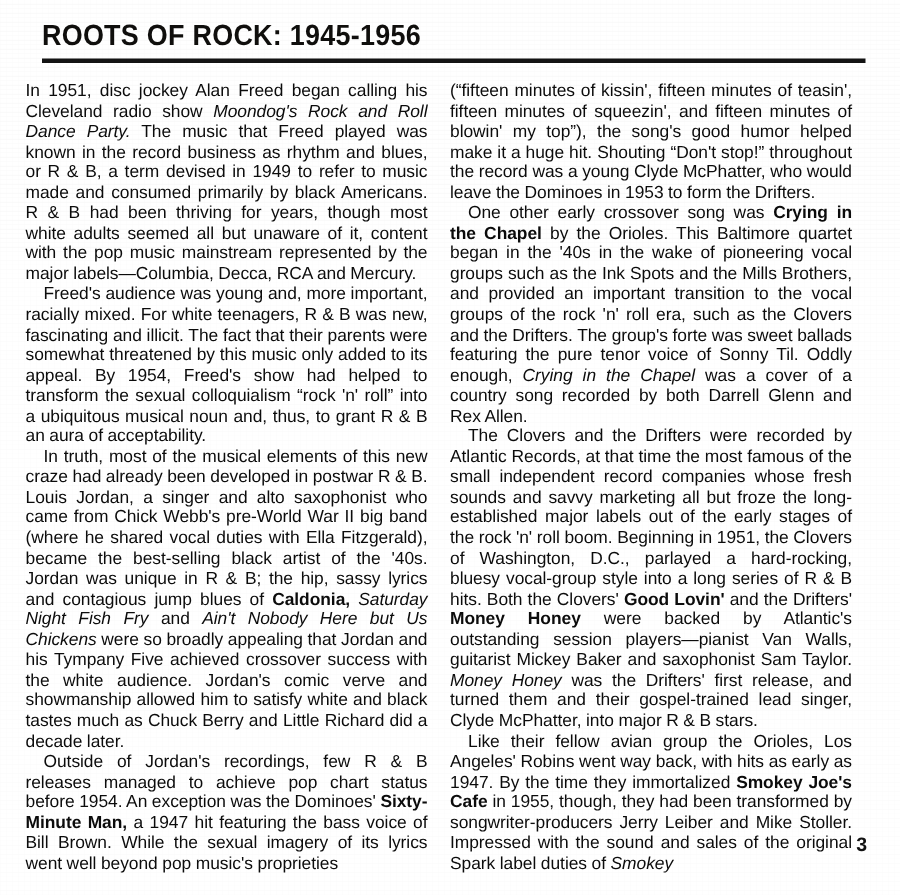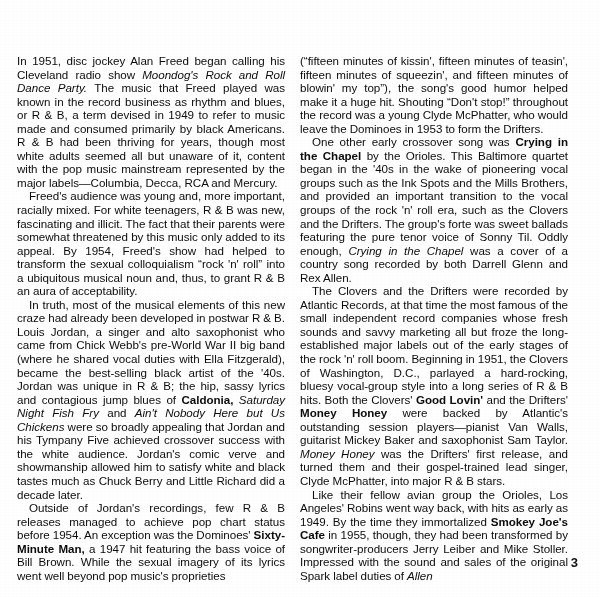--- a/index.html
+++ b/index.html
@@ -102,32 +102,36 @@
     background-image:
       repeating-linear-gradient(0deg, rgba(0,0,0,0.5) 0px, rgba(0,0,0,0) 1px, rgba(0,0,0,0) 3px),
       repeating-linear-gradient(90deg, rgba(0,0,0,0.35) 0px, rgba(0,0,0,0) 1px, rgba(0,0,0,0) 4px);
   }
 </style>
 </head>
 <body>
 
 <div class="page">
 
+  <div class="header">
+    <h1 class="page-title">ROOTS OF ROCK: 1945-1956</h1>
+    <div class="title-rule"></div>
+  </div>
 
   <div class="columns">
     <div class="col">
         <p class="para"><span>In 1951, disc jockey Alan Freed began calling his Cleveland radio show </span><i>Moondog's Rock and Roll Dance Party.</i><span> The music that Freed played was known in the record business as rhythm and blues, or R &amp; B, a term devised in 1949 to refer to music made and consumed primarily by black Americans. R &amp; B had been thriving for years, though most white adults seemed all but unaware of it, content with the pop music mainstream represented by the major labels—Columbia, Decca, RCA and Mercury.</span></p>
         <p class="para"><span>Freed's audience was young and, more important, racially mixed. For white teenagers, R &amp; B was new, fascinating and illicit. The fact that their parents were somewhat threatened by this music only added to its appeal. By 1954, Freed's show had helped to transform the sexual colloquialism “rock 'n' roll” into a ubiquitous musical noun and, thus, to grant R &amp; B an aura of acceptability.</span></p>
         <p class="para"><span>In truth, most of the musical elements of this new craze had already been developed in postwar R &amp; B. Louis Jordan, a singer and alto saxophonist who came from Chick Webb's pre-World War II big band (where he shared vocal duties with Ella Fitzgerald), became the best-selling black artist of the '40s. Jordan was unique in R &amp; B; the hip, sassy lyrics and contagious jump blues of </span><b>Caldonia,</b><span> </span><i>Saturday Night Fish Fry</i><span> and </span><i>Ain't Nobody Here but Us Chickens</i><span> were so broadly appealing that Jordan and his Tympany Five achieved crossover success with the white audience. Jordan's comic verve and showmanship allowed him to satisfy white and black tastes much as Chuck Berry and Little Richard did a decade later.</span></p>
         <p class="para"><span>Outside of Jordan's recordings, few R &amp; B releases managed to achieve pop chart status before 1954. An exception was the Dominoes' </span><b>Sixty-Minute Man,</b><span> a 1947 hit featuring the bass voice of Bill Brown. While the sexual imagery of its lyrics went well beyond pop music's proprieties</span></p>
       </div>
     <div class="col">
         <p class="para"><span>(“fifteen minutes of kissin', fifteen minutes of teasin', fifteen minutes of squeezin', and fifteen minutes of blowin' my top”), the song's good humor helped make it a huge hit. Shouting “Don't stop!” throughout the record was a young Clyde McPhatter, who would leave the Dominoes in 1953 to form the Drifters.</span></p>
         <p class="para"><span>One other early crossover song was </span><b>Crying in the Chapel</b><span> by the Orioles. This Baltimore quartet began in the '40s in the wake of pioneering vocal groups such as the Ink Spots and the Mills Brothers, and provided an important transition to the vocal groups of the rock 'n' roll era, such as the Clovers and the Drifters. The group's forte was sweet ballads featuring the pure tenor voice of Sonny Til. Oddly enough, </span><i>Crying in the Chapel</i><span> was a cover of a country song recorded by both Darrell Glenn and Rex Allen.</span></p>
         <p class="para"><span>The Clovers and the Drifters were recorded by Atlantic Records, at that time the most famous of the small independent record companies whose fresh sounds and savvy marketing all but froze the long-established major labels out of the early stages of the rock 'n' roll boom. Beginning in 1951, the Clovers of Washington, D.C., parlayed a hard-rocking, bluesy vocal-group style into a long series of R &amp; B hits. Both the Clovers' </span><b>Good Lovin'</b><span> and the Drifters' </span><b>Money Honey</b><span> were backed by Atlantic's outstanding session players—pianist Van Walls, guitarist Mickey Baker and saxophonist Sam Taylor. </span><i>Money Honey</i><span> was the Drifters' first release, and turned them and their gospel-trained lead singer, Clyde McPhatter, into major R &amp; B stars.</span></p>
-        <p class="para"><span>Like their fellow avian group the Orioles, Los Angeles' Robins went way back, with hits as early as 1949. By the time they immortalized </span><b>Smokey Joe's Cafe</b><span> in 1955, though, they had been transformed by songwriter-producers Jerry Leiber and Mike Stoller. Impressed with the sound and sales of the original Spark label duties of </span><i>Allen</i></p>
+        <p class="para"><span>Like their fellow avian group the Orioles, Los Angeles' Robins went way back, with hits as early as 1947. By the time they immortalized </span><b>Smokey Joe's Cafe</b><span> in 1955, though, they had been transformed by songwriter-producers Jerry Leiber and Mike Stoller. Impressed with the sound and sales of the original Spark label duties of </span><i>Smokey</i></p>
       </div>
   </div>
 
   <div class="folio">3</div>
 
   <div class="grain"></div>
 </div>
 
 </body></html>

